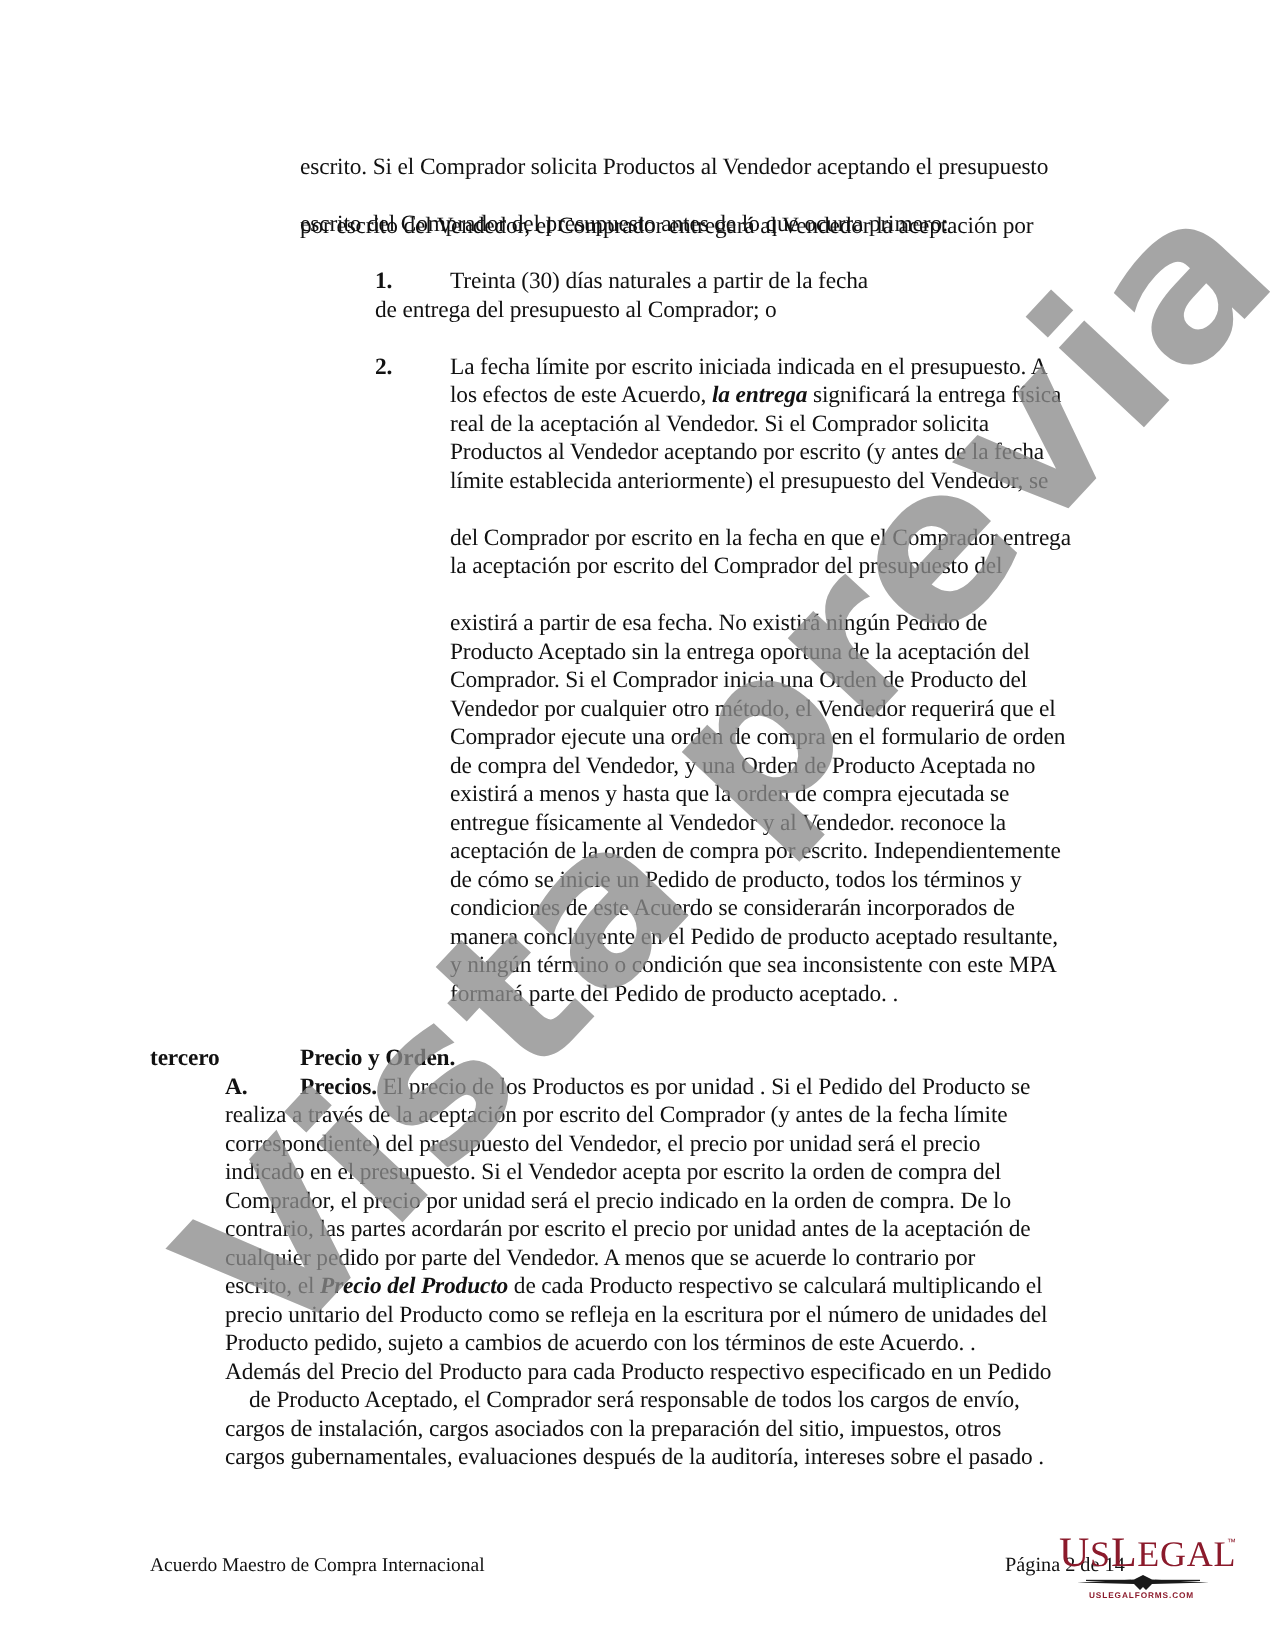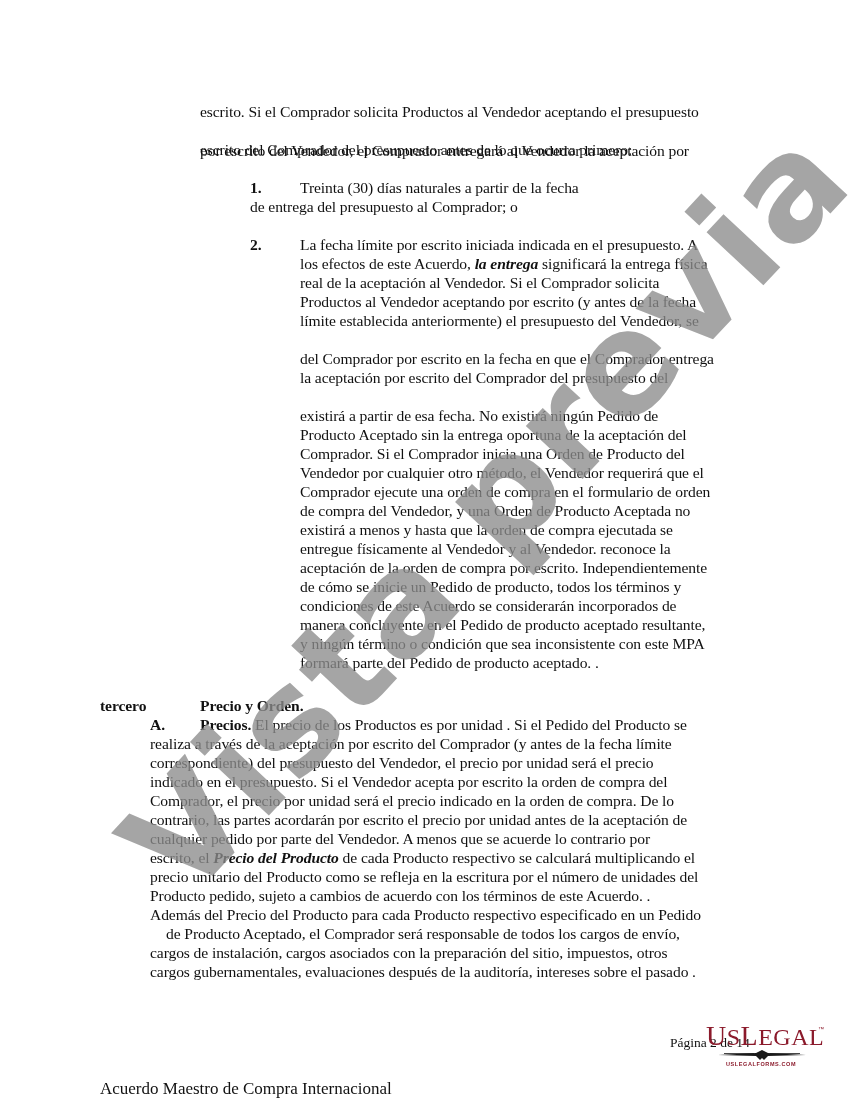--- a/index.html
+++ b/index.html
@@ -11,21 +11,21 @@
     .line { position: absolute; font-size: 15.6px; line-height: 19px; white-space: nowrap; letter-spacing: -0.1px; text-align: center; }
     .b { font-weight: bold; }
     .bi { font-weight: bold; font-style: italic; }
     .watermark {
       position: absolute; left: 20px; top: 500px; width: 820px; text-align: center;
       font-family: "DejaVu Sans", "Liberation Sans", sans-serif; font-weight: bold;
       font-size: 142px; line-height: 142px; color: rgba(140,140,140,0.78);
       transform: rotate(-47deg); transform-origin: 50% 50%; letter-spacing: 2px;
       pointer-events: none; white-space: nowrap;
     }
-    .footer-left { position: absolute; left: 100px; top: 1035px; font-size: 17px; margin-top: 44px; }
+    .footer-left { position: absolute; left: 100px; top: 1035px; font-size: 13px; }
     .footer-right { position: absolute; left: 670px; top: 1035px; font-size: 13.5px; }
     .logo { position: absolute; left: 706px; top: 1024px; width: 120px; height: 48px; }
     .logo-text {
       position: absolute; left: 0; top: 0; font-family: "Liberation Serif", serif; font-size: 24px;
       color: #8b1a2b; letter-spacing: 0.5px; line-height: 24px;
     }
     .logo-text .big { font-size: 28px; }
     .logo-tm { position: absolute; left: 112px; top: 2px; font-size: 6px; color: #8b1a2b; font-family: "Liberation Sans", sans-serif; }
     .logo-url {
       position: absolute; left: 20px; top: 37px; font-family: "Liberation Sans", sans-serif; font-size: 5.5px;

